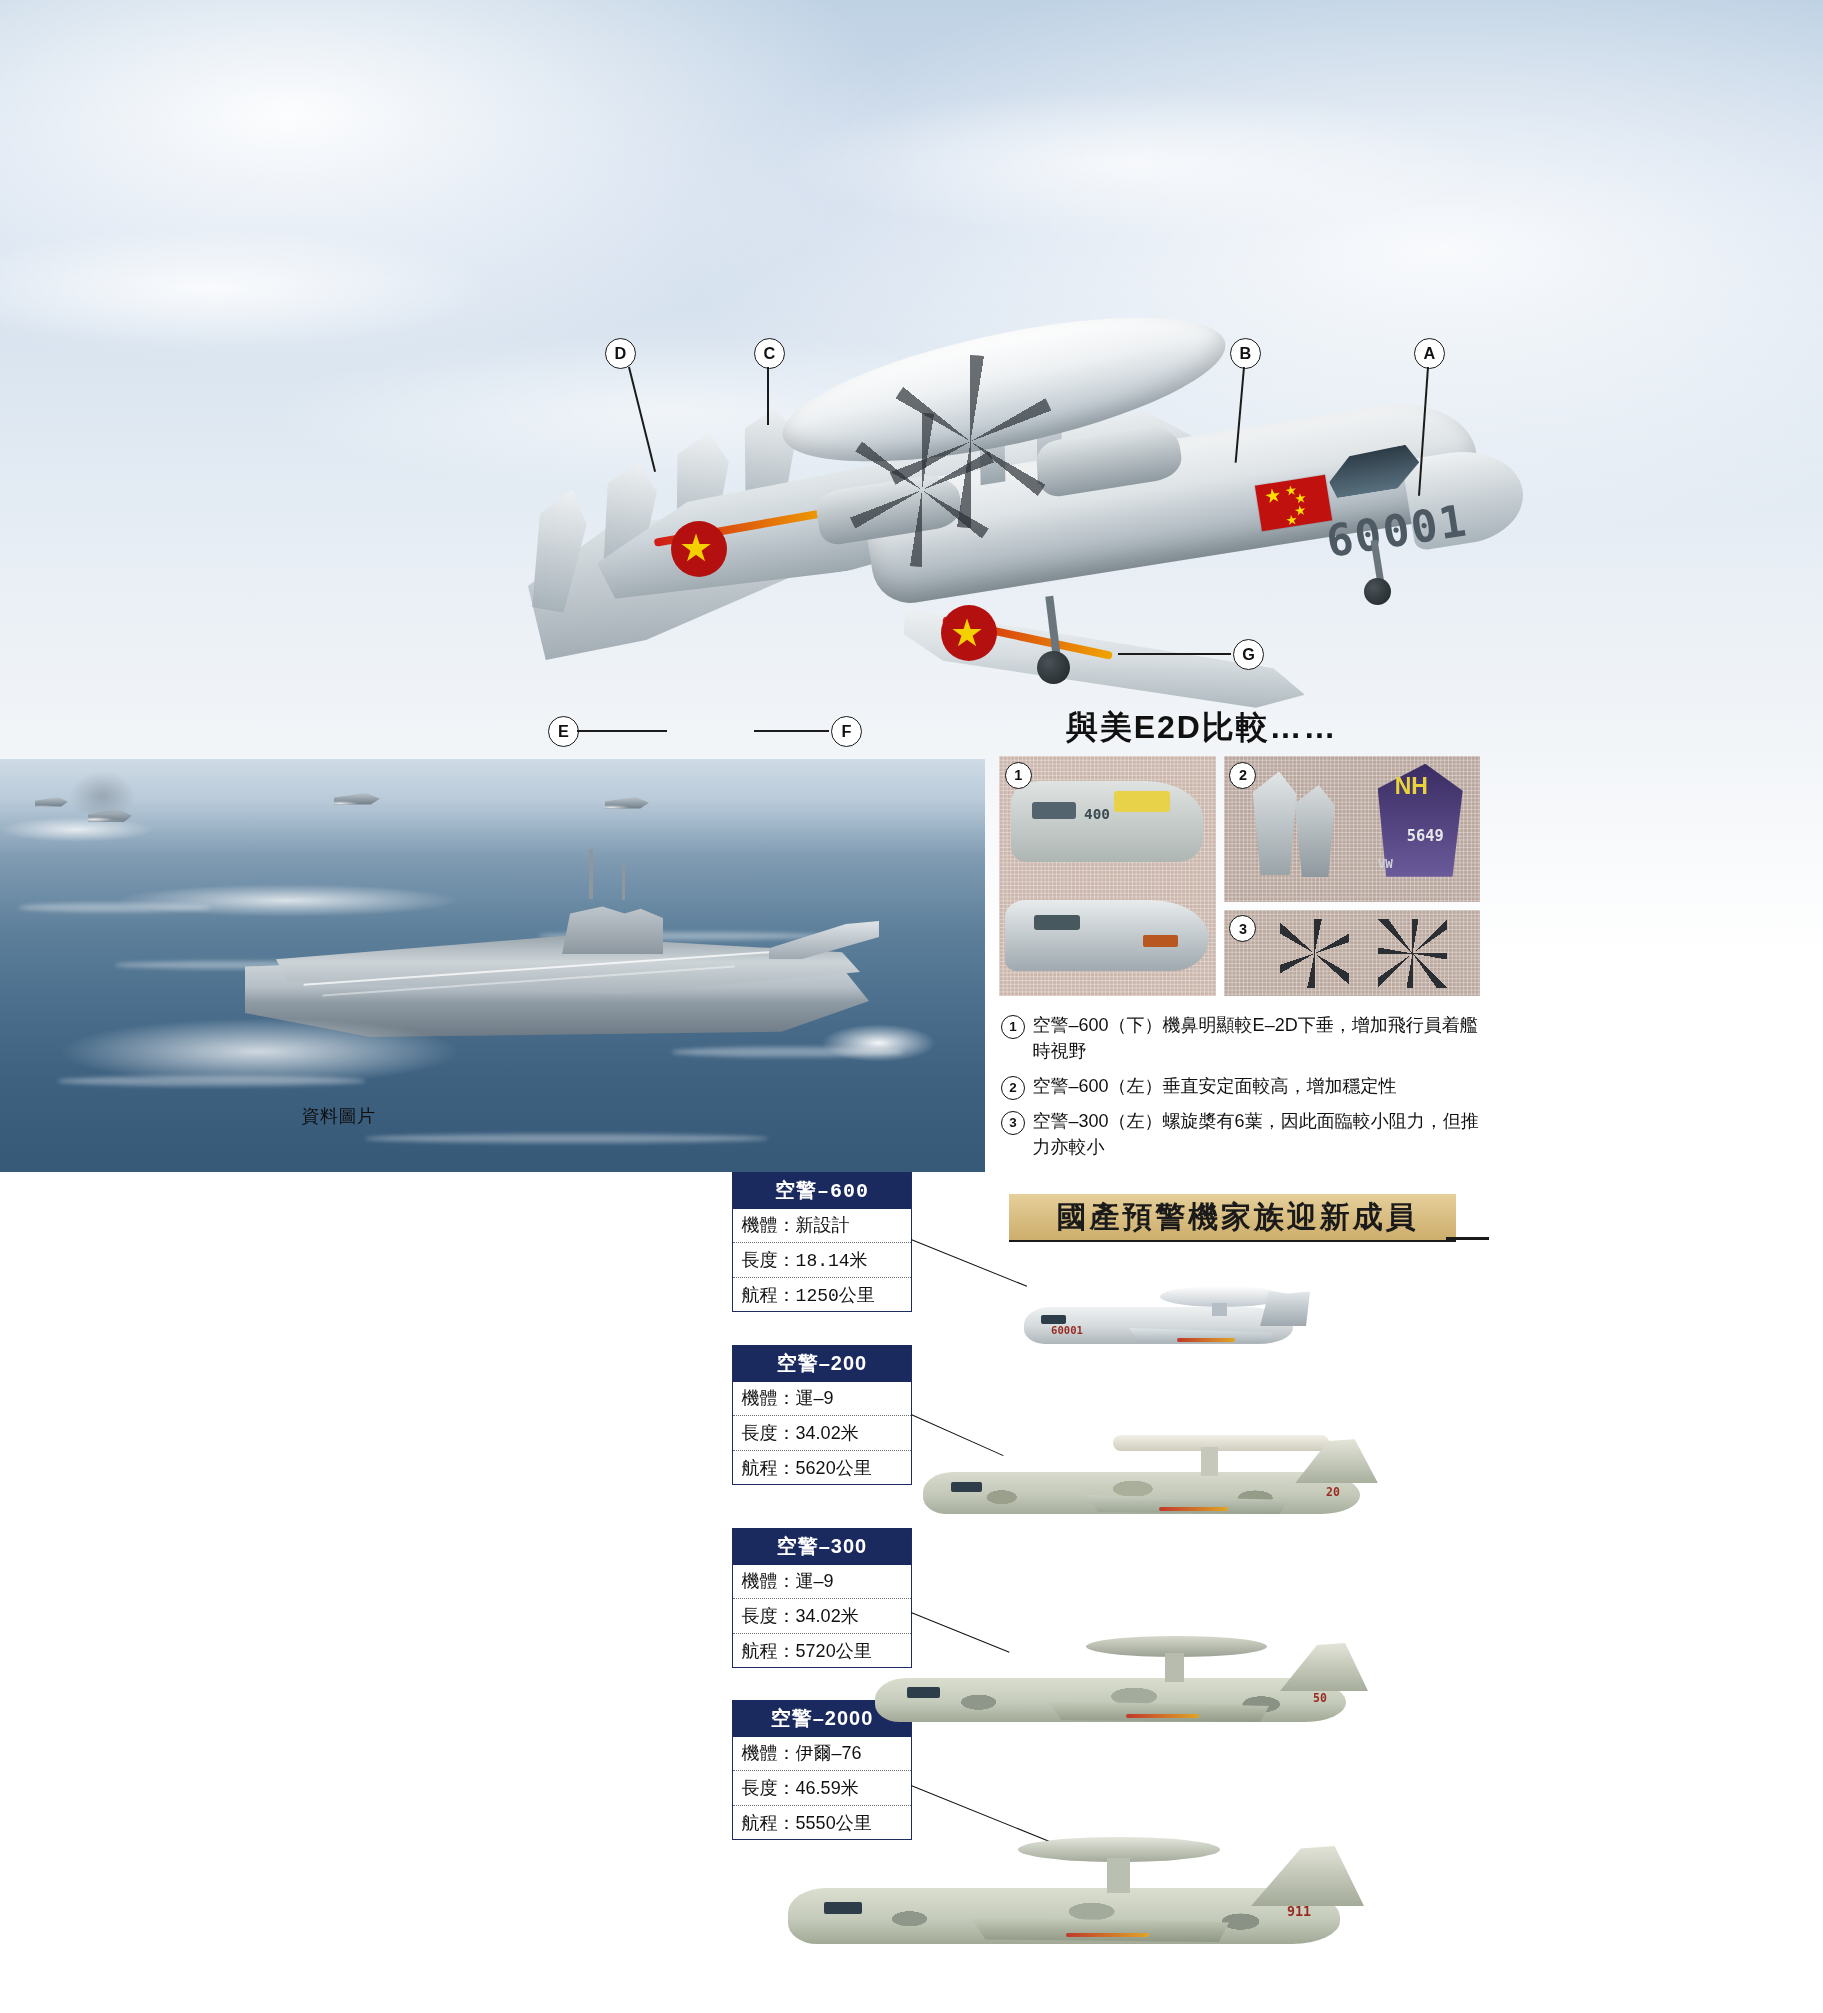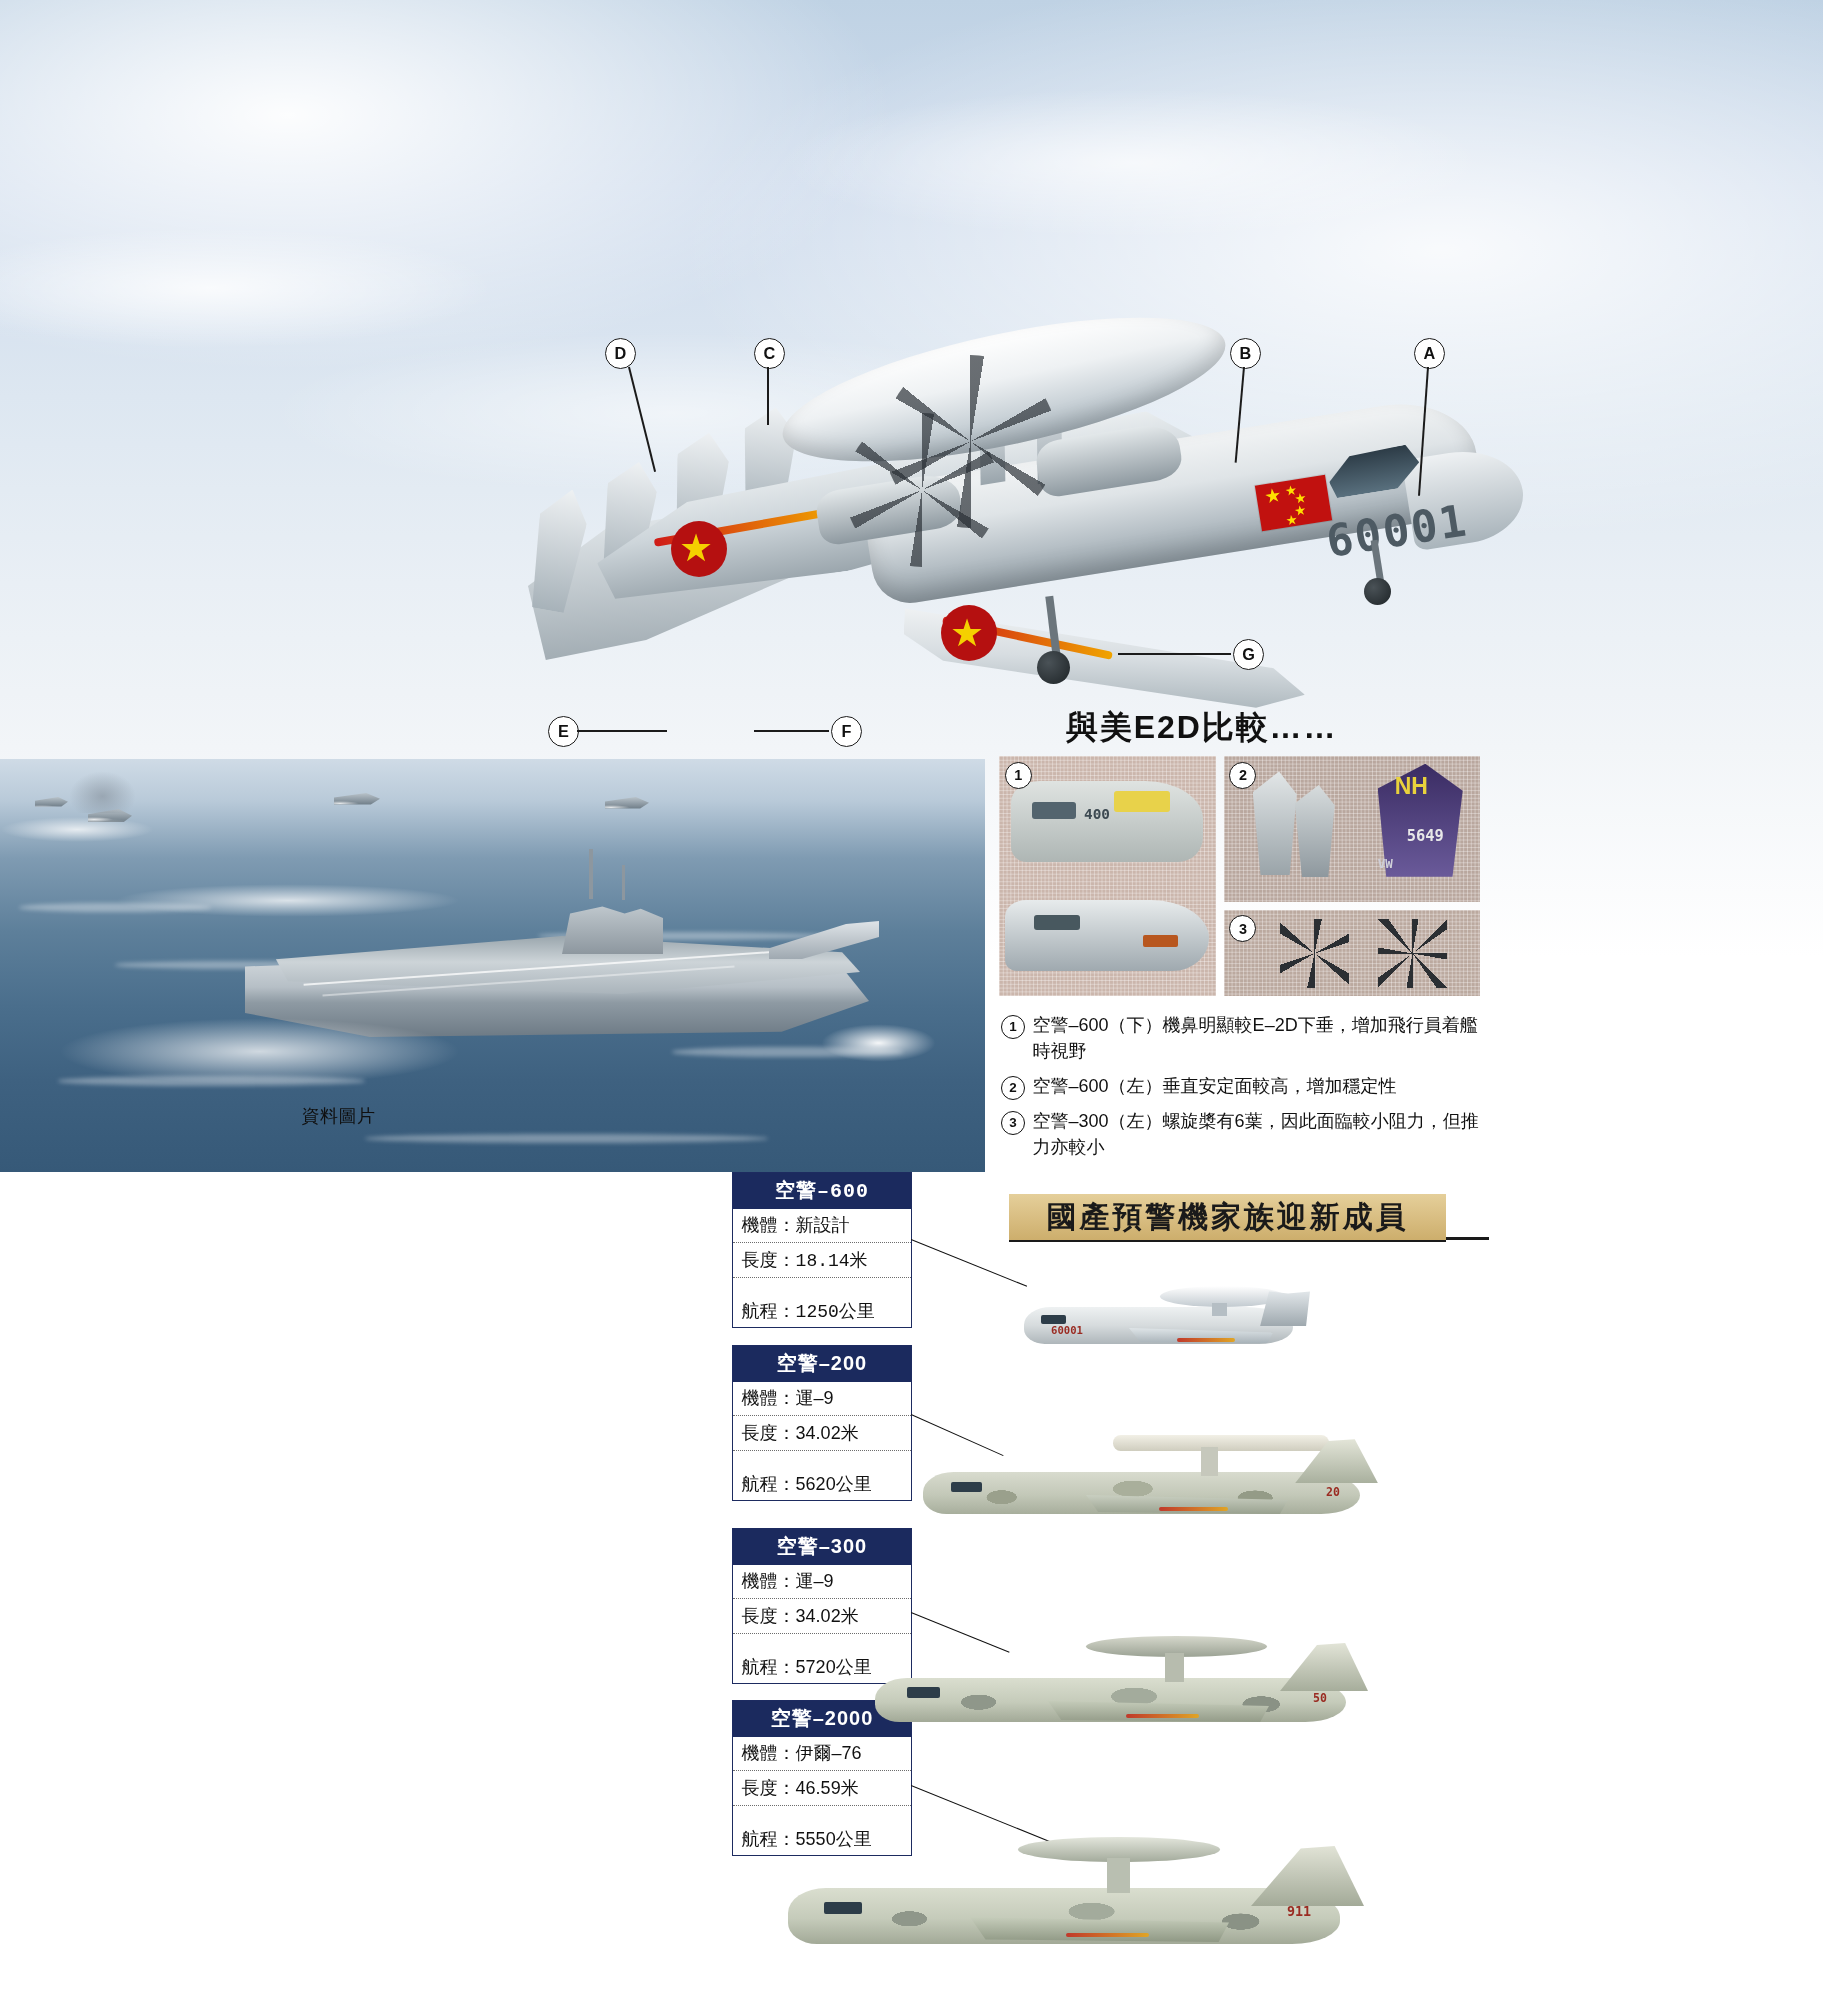--- a/index.html
+++ b/index.html
@@ -180,36 +180,37 @@
     display:flex;align-items:center;justify-content:center;font-size:13.4px;font-weight:700;margin-top:2.9px;}
   #cmp .note .t{flex:1 1 auto;}
 
   
   #family-title{
     position:absolute;left:1009px;top:1194px;width:437px;height:46px;
     background:linear-gradient(180deg,#e5cf9a,#cdae6c);
     display:flex;align-items:center;justify-content:center;
     font-size:30px;font-weight:700;letter-spacing:2.9px;color:#1a1a1a;
     border-bottom:2.9px solid #1a1a1a;
+    padding-left:10px;
   }
   #family-title:after{
     content:"";position:absolute;left:437px;top:43px;width:43px;height:2.9px;background:#1a1a1a;
   }
 
   .spec{
     position:absolute;width:178px;background:#ffffff;border:1.3px solid #1d2b60;
   }
   .spec .hd{
     background:#1b2a5e;color:#fff;text-align:center;font-size:20px;font-weight:700;
     padding:3.8px 0 4.8px;letter-spacing:1px;
   }
   .spec .row{
     font-size:18px;color:#111;padding:4.8px 7.7px 4.8px 8.6px;border-bottom:1px dotted #6d6d6d;
   }
-  .spec .row:last-child{border-bottom:none;margin-top:16px;}
+  .spec .row:last-child{border-bottom:none;}
   .leader{position:absolute;background:#111;height:1.3px;transform-origin:0 50%;}
 
   
   .fam-plane{position:absolute;}
   .fbody{position:absolute;border-radius:38px 67px 48px 29px/25px 29px 23px 21px;}
   .fwing{position:absolute;}
   .ffin{position:absolute;}
   .fdome{position:absolute;border-radius:50%;}
   .fdome-pylon{position:absolute;}
   .fwin{position:absolute;background:#2d3d49;border-radius:1.9px;}

